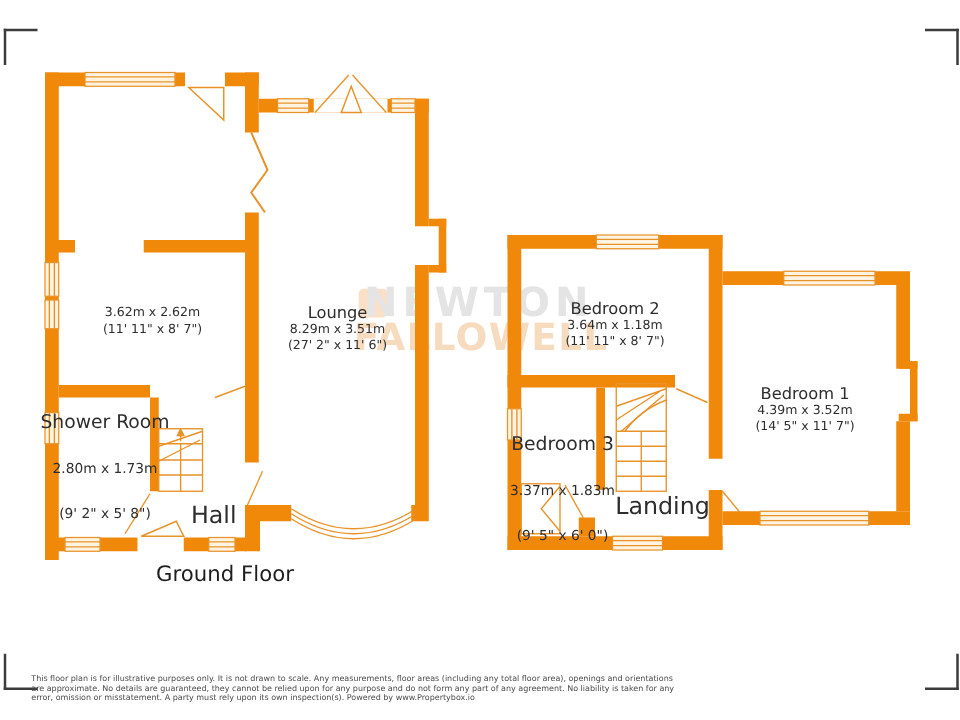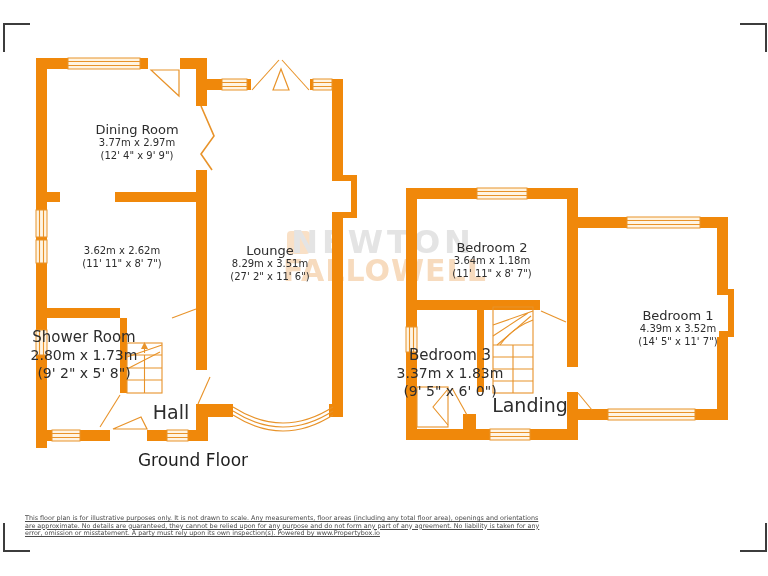--- a/index.html
+++ b/index.html
@@ -18,25 +18,25 @@
   .watermark{position:absolute;left:283px;top:226px;width:200px;text-align:center;z-index:0;
              font-weight:bold;line-height:1.0;}
   .wm1{font-size:32px;color:var(--wm_gray);letter-spacing:4px;}
   .wm2{font-size:30px;color:var(--wm_orange);letter-spacing:1px;margin-top:-2px;}
   .wm-logo{position:absolute;left:287px;top:231px;width:23px;height:23px;background:#F4C697;
            opacity:.55;border-radius:4px;z-index:0;}
   .label{position:absolute;text-align:center;color:var(--text);z-index:2;}
   .room-name{font-size:13px;}
   .room-dim{font-size:10px;line-height:1.25;}
   .small .room-name{font-size:15px;}
-  .small .room-dim{font-size:14px;line-height:1.3;}
+  .small .room-dim{font-size:11px;line-height:1.3;margin-top:22px;}
   .floor-title{position:absolute;font-size:17px;color:#1e1e1e;text-align:center;z-index:2;}
   .hall-label{font-size:19px;}
-  .disclaimer{position:absolute;left:25px;top:515px;width:520px;font-size:6.4px;line-height:1.18;
-              color:var(--footer);font-family:"DejaVu Sans","Liberation Sans",sans-serif;text-decoration:underline;}
+  .disclaimer{position:absolute;left:25px;top:540px;width:520px;font-size:6.4px;line-height:1.18;
+              color:var(--footer);font-family:"DejaVu Sans","Liberation Sans",sans-serif;}
   svg{position:absolute;z-index:1;overflow:visible;}
   .wall{fill:var(--wall);stroke:none;}
   .thin{stroke:var(--line);fill:none;stroke-width:1.6;}
   .thin1{stroke:var(--line);fill:none;stroke-width:1.1;}
   .leaf{fill:#fff;stroke:var(--line);stroke-width:1.2;}
   .win{fill:var(--winfill);stroke:var(--line);stroke-width:1;}
 </style>
 </head>
 <body>
 
@@ -181,50 +181,45 @@
           <rect class="win" x="627" y="217" width="73" height="11"></rect>
           <path class="thin1" d="M627,220.5 H700 M627,224.5 H700"></path>
         </g>
       <g>
           <rect class="win" x="608" y="409" width="87" height="11"></rect>
           <path class="thin1" d="M608,412.5 H695 M608,416.5 H695"></path>
         </g>
     </g>
   </svg>
 
-  <div class="label" style="left:67px;top:122px;width:140px">
-    <div class="room-name">Dining Room</div>
-    <div class="room-dim">3.77m x 2.97m</div>
-    <div class="room-dim">(12' 4" x 9' 9")</div>
-  </div>
   <div class="label" style="left:52px;top:245px;width:140px">
     <div class="room-dim">3.62m x 2.62m</div>
     <div class="room-dim">(11' 11" x 8' 7")</div>
   </div>
   <div class="label" style="left:200px;top:243px;width:140px">
     <div class="room-name">Lounge</div>
     <div class="room-dim">8.29m x 3.51m</div>
     <div class="room-dim">(27' 2" x 11' 6")</div>
   </div>
   <div class="label small" style="left:24px;top:328px;width:120px">
     <div class="room-name">Shower Room</div>
     <div class="room-dim">2.80m x 1.73m</div>
     <div class="room-dim">(9' 2" x 5' 8")</div>
   </div>
   <div class="label hall-label" style="left:131px;top:401px;width:80px">
     <span>Hall</span>
   </div>
-  <div class="floor-title" style="left:93px;top:450px;width:200px">Ground Floor</div>
+  <div class="floor-title" style="left:80px;top:450px;width:200px">Ground Floor</div>
 
   <div class="label" style="left:422px;top:240px;width:140px">
     <div class="room-name">Bedroom 2</div>
     <div class="room-dim">3.64m x 1.18m</div>
     <div class="room-dim">(11' 11" x 8' 7")</div>
   </div>
-  <div class="label" style="left:608px;top:308px;width:140px">
+  <div class="label" style="left:574px;top:308px;width:140px">
     <div class="room-name">Bedroom 1</div>
     <div class="room-dim">4.39m x 3.52m</div>
     <div class="room-dim">(14' 5" x 11' 7")</div>
   </div>
   <div class="label small" style="left:390px;top:346px;width:120px">
     <div class="room-name">Bedroom 3</div>
     <div class="room-dim">3.37m x 1.83m</div>
     <div class="room-dim">(9' 5" x 6' 0")</div>
   </div>
   <div class="label hall-label" style="left:490px;top:394px;width:80px">

